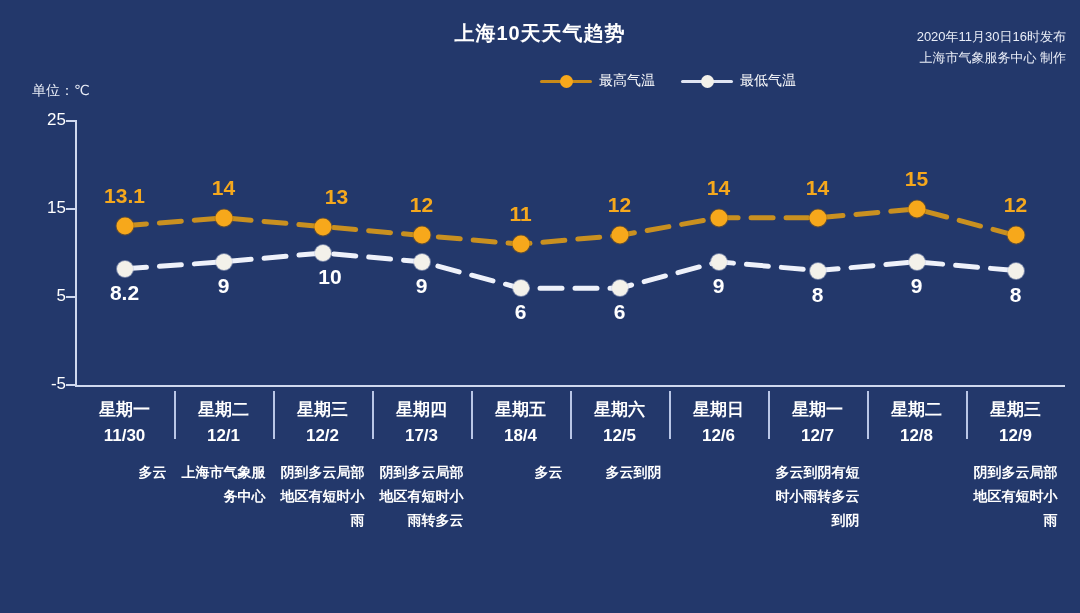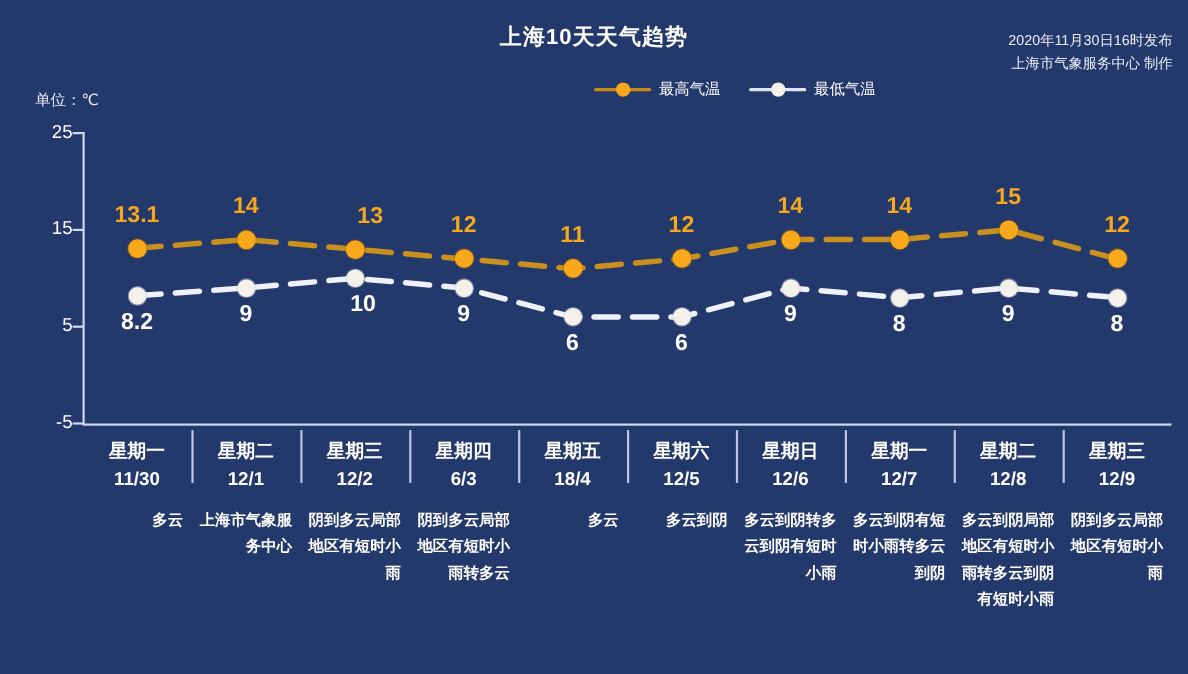--- a/index.html
+++ b/index.html
@@ -173,52 +173,50 @@
       </div>
       <div class="col">
         <div class="divider"></div>
         <div class="wk">星期三</div>
         <div class="dt">12/2</div>
         <div class="desc">阴到多云局部地区有短时小雨</div>
       </div>
       <div class="col">
         <div class="divider"></div>
         <div class="wk">星期四</div>
-        <div class="dt">6/3</div>
+        <div class="dt">17/3</div>
         <div class="desc">阴到多云局部地区有短时小雨转多云</div>
       </div>
       <div class="col">
         <div class="divider"></div>
         <div class="wk">星期五</div>
         <div class="dt">18/4</div>
         <div class="desc">多云</div>
       </div>
       <div class="col">
         <div class="divider"></div>
         <div class="wk">星期六</div>
         <div class="dt">12/5</div>
         <div class="desc">多云到阴</div>
       </div>
       <div class="col">
         <div class="divider"></div>
         <div class="wk">星期日</div>
         <div class="dt">12/6</div>
-        <div class="desc">多云到阴转多云到阴有短时小雨</div>
       </div>
       <div class="col">
         <div class="divider"></div>
         <div class="wk">星期一</div>
         <div class="dt">12/7</div>
         <div class="desc">多云到阴有短时小雨转多云到阴</div>
       </div>
       <div class="col">
         <div class="divider"></div>
         <div class="wk">星期二</div>
         <div class="dt">12/8</div>
-        <div class="desc">多云到阴局部地区有短时小雨转多云到阴有短时小雨</div>
       </div>
       <div class="col">
         <div class="divider"></div>
         <div class="wk">星期三</div>
         <div class="dt">12/9</div>
         <div class="desc">阴到多云局部地区有短时小雨</div>
       </div>
     </div>
 
 </div>

